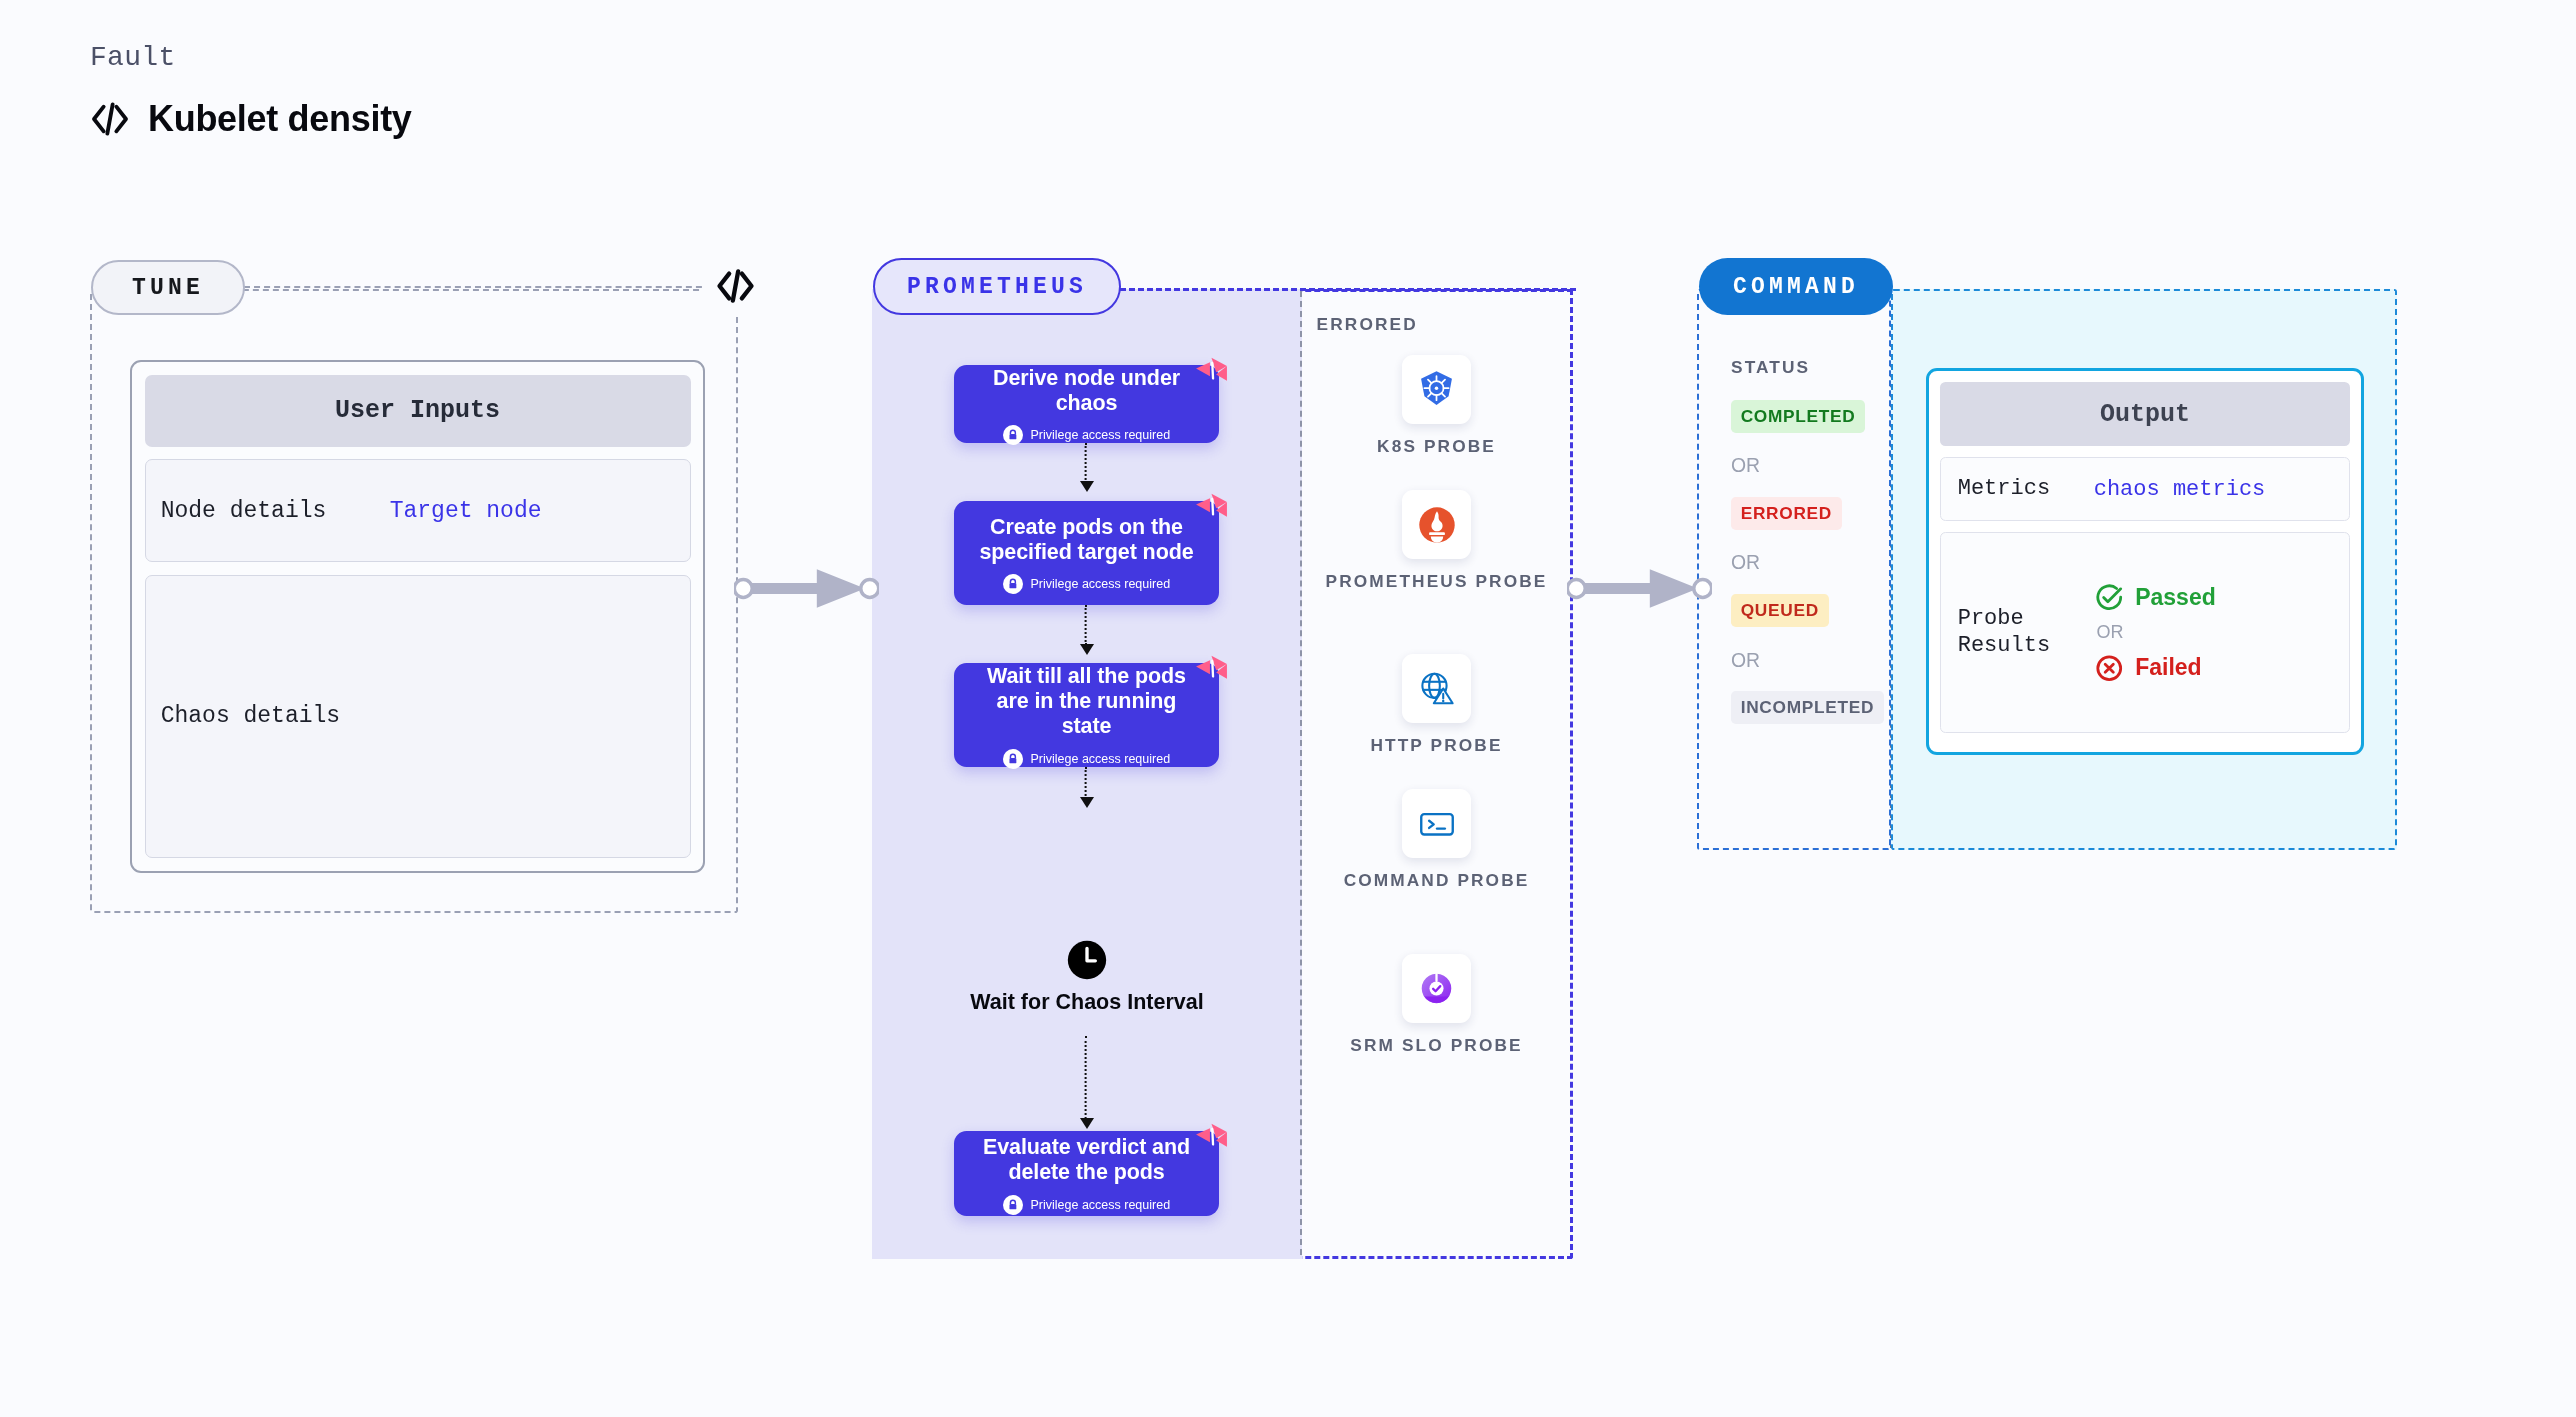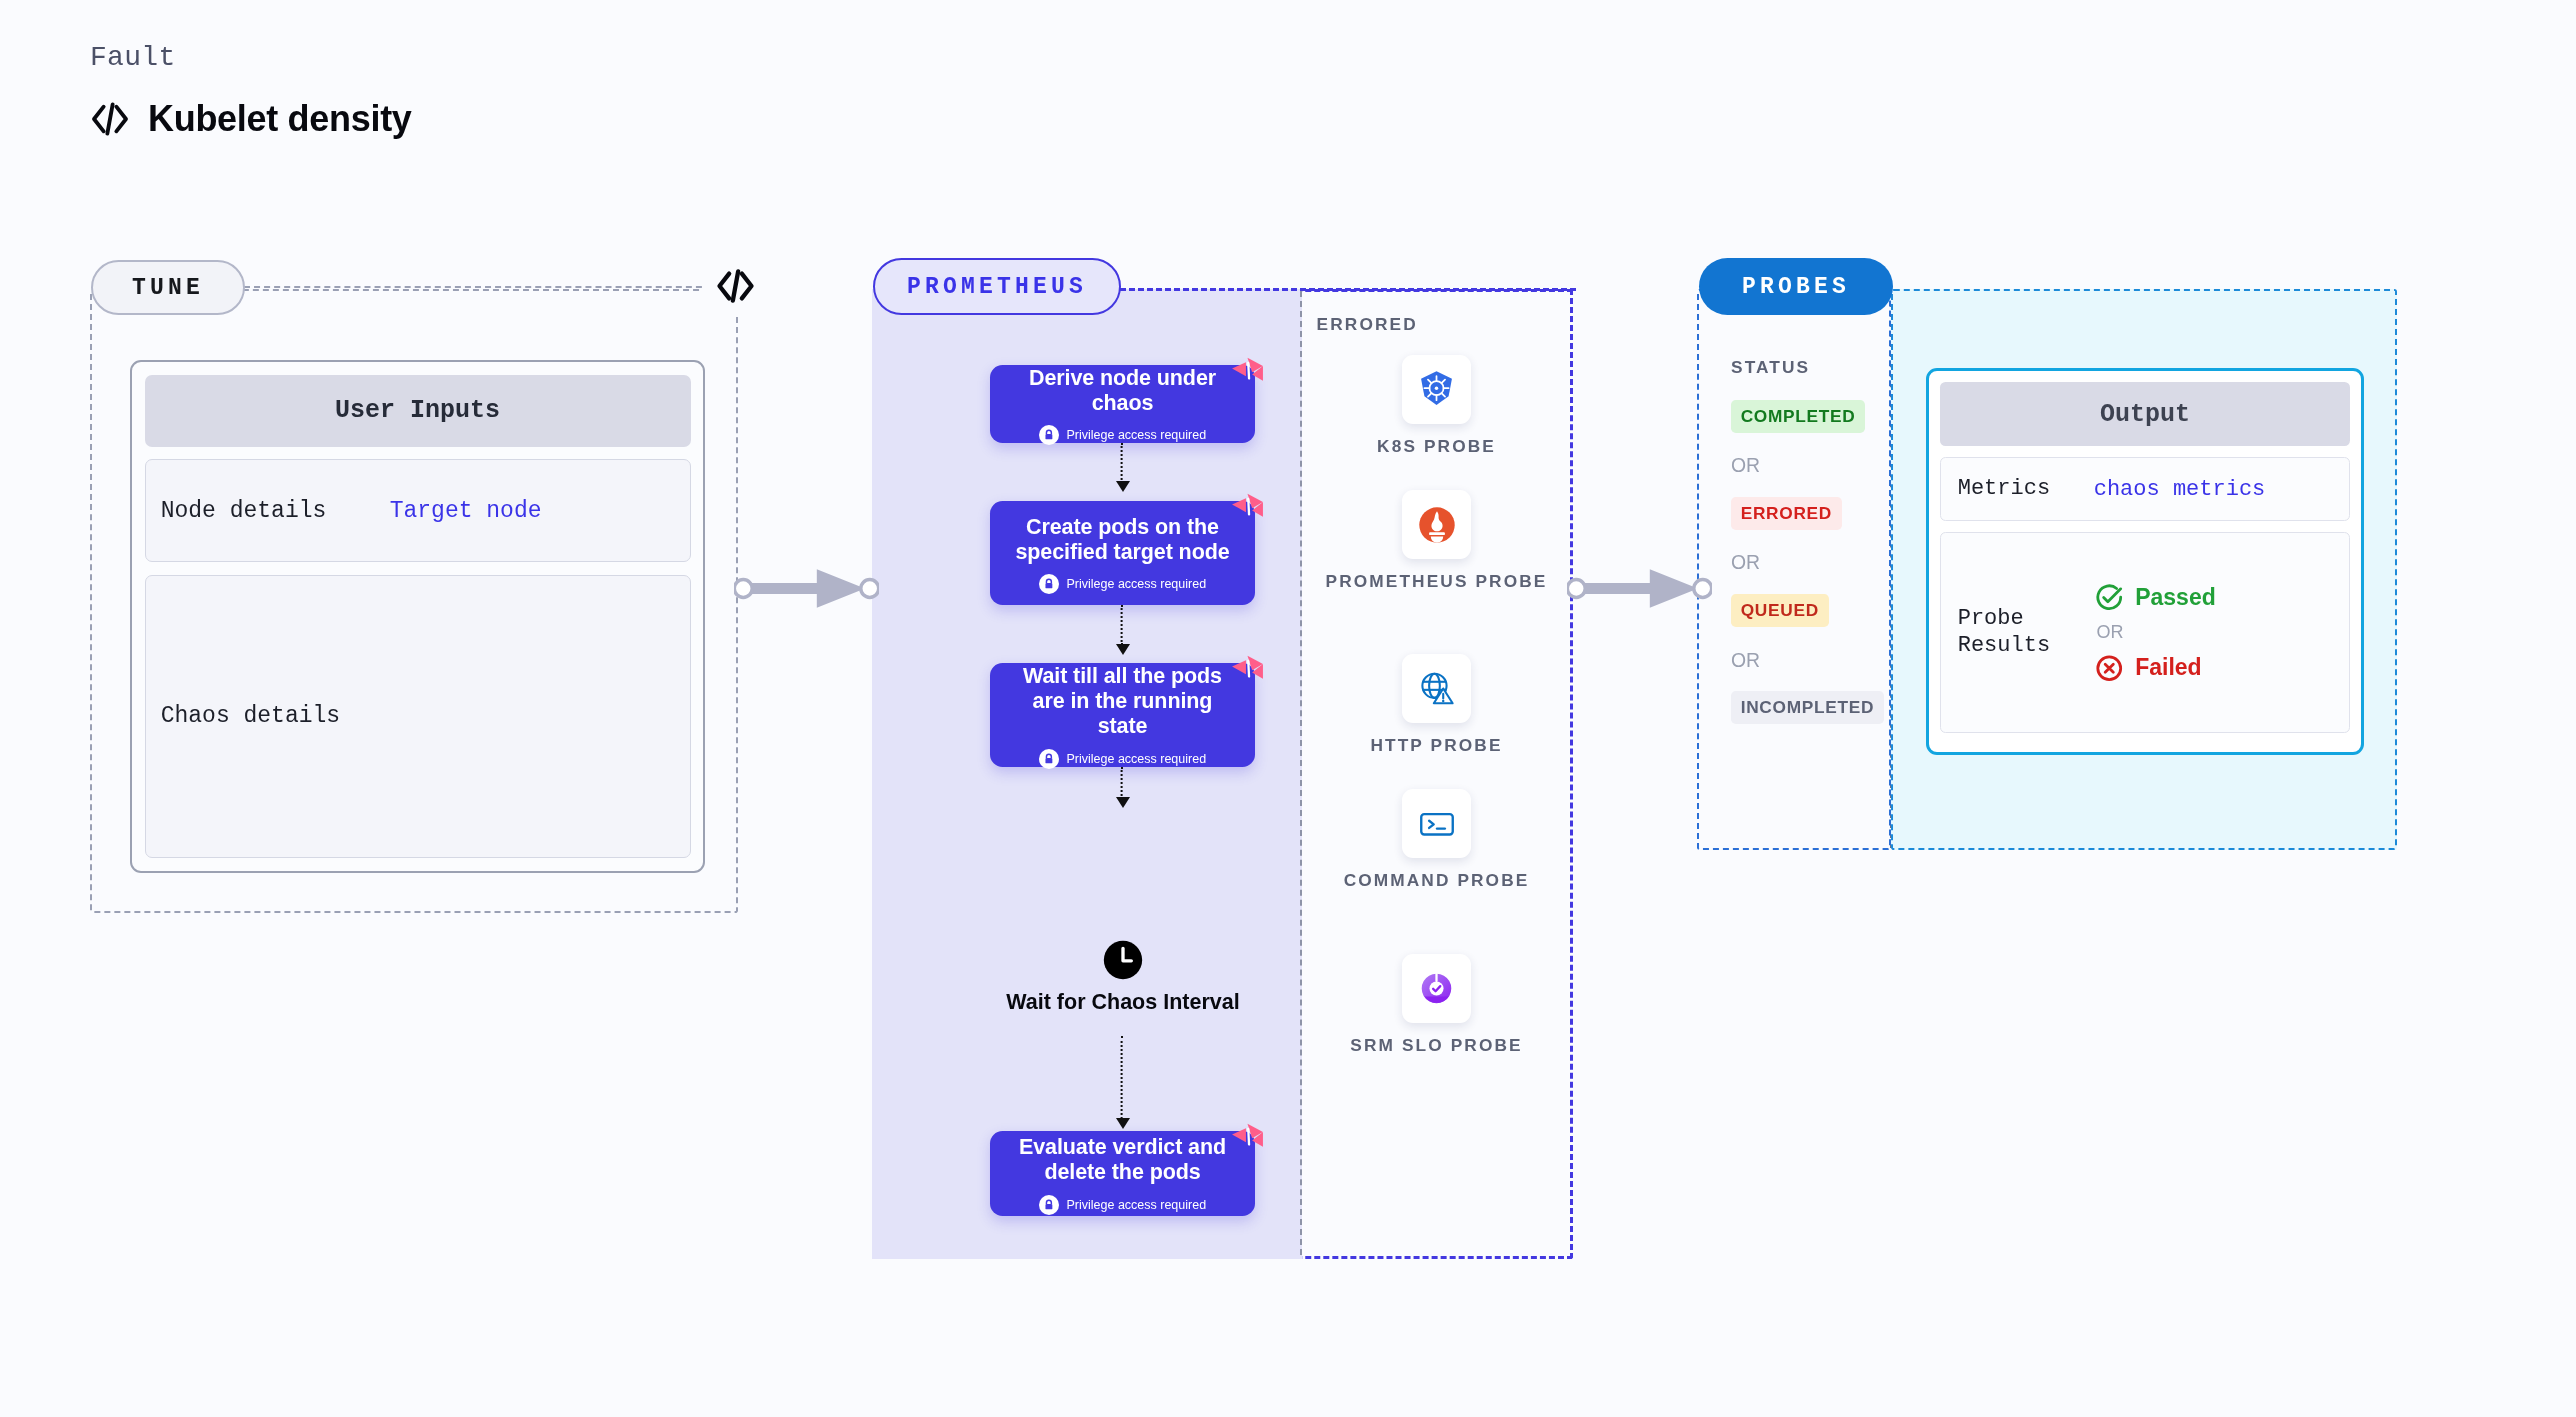--- a/index.html
+++ b/index.html
@@ -91,21 +91,21 @@
   }
   #exec-dash-line{
     position:absolute;left:1120px;top:288px;width:456px;height:0;
     border-top:3.5px dashed #4338e0;z-index:3;
   }
   #probes-divider{
     position:absolute;left:1300px;top:291px;width:0;height:964px;
     border-left:2.1px dashed #8d93a8;z-index:2;
   }
 
-  #steps{position:absolute;left:908px;top:289px;width:372px;height:970px;z-index:4;}
+  #steps{position:absolute;left:872px;top:289px;width:372px;height:970px;z-index:4;}
   .step-wrap{position:absolute;left:82px;width:265px;}
   .step-card{
     position:relative;background:#4338e0;border-radius:12.5px;
     padding:15.2px 18px 12.5px;box-sizing:border-box;
     box-shadow:0 5.5px 12.5px rgba(67,56,224,.22);
     display:flex;flex-direction:column;align-items:center;justify-content:center;
   }
   .step-title{
     color:#ffffff;font-size:21.5px;font-weight:700;line-height:1.16;text-align:center;
     letter-spacing:-0.1px;
@@ -460,21 +460,21 @@
 <svg class="connector" style="left:1567px;top:561px;width:145px;height:55px;" viewBox="0 0 210 80" width="145" height="55">
   <line x1="18" y1="40" x2="150" y2="40" stroke="#b0b3c8" stroke-width="16"></line>
   <polygon points="120,12 190,40 120,68" fill="#b0b3c8"></polygon>
   <circle cx="13" cy="40" r="13" fill="#ffffff" stroke="#b0b3c8" stroke-width="5"></circle>
   <circle cx="197" cy="40" r="13" fill="#ffffff" stroke="#b0b3c8" stroke-width="5"></circle>
 </svg>
 
 <div id="output-outer"></div>
 <div id="result-outer"></div>
 <div id="result-status-divider" style="border-left:2.1px dashed #6d7384;"></div>
-<div id="result-pill" class="pill">PROBES</div>
+<div id="result-pill" class="pill">COMMAND</div>
 
 <div id="status-label">STATUS</div>
 
 <div class="status-badge" style="top:400px;background:#d9f5d8;color:#137a1f;">COMPLETED</div>
 <div class="status-or" style="top:454px;">OR</div>
 <div class="status-badge" style="top:497px;background:#fdeaea;color:#d4201d;">ERRORED</div>
 <div class="status-or" style="top:551px;">OR</div>
 <div class="status-badge" style="top:594px;background:#fdeec2;color:#c0291c;">QUEUED</div>
 <div class="status-or" style="top:649px;">OR</div>
 <div class="status-badge" style="top:691px;background:#eeeff5;color:#5c6275;">INCOMPLETED</div>

